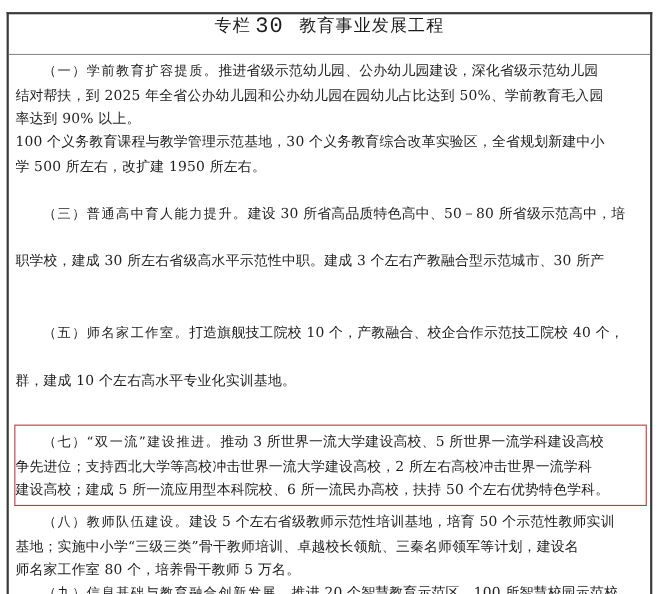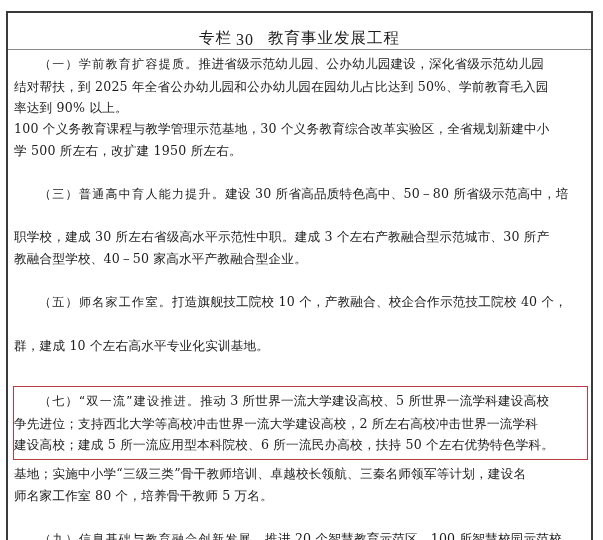--- a/index.html
+++ b/index.html
@@ -23,29 +23,29 @@
     height: 560px;
     border-left: 2px solid #3a3a3a;
     border-top: 2px solid #3a3a3a;
     border-right: 2px solid #3a3a3a;
     box-sizing: border-box;
   }
   .panel-header {
     height: 36px;
     border-bottom: 1px solid #8a8a8a;
     display: flex;
-    align-items: flex-end;
+    align-items: flex-start;
     justify-content: center;
     font-size: 15.5px;
     letter-spacing: 1px;
   }
   .panel-header .num {
-    margin: 16px 14px 0 4px;
-    font-family: Liberation Serif, serif;
-    font-size: 16px;
+    margin: 0 14px 0 4px;
+    font-family: Liberation Mono, monospace;
+    font-size: 20px;
   }
   .content {
     position: absolute;
     left: 0;
     top: 38px;
     width: 583px;
   }
   .para {
     position: absolute;
     left: 6px;
@@ -102,38 +102,38 @@
       <span class="line">100 个义务教育课程与教学管理示范基地，30 个义务教育综合改革实验区，全省规划新建中小</span>
       <span class="line">学 500 所左右，改扩建 1950 所左右。</span>
     </div>
 
     <div class="para" style="top:132px">
       <span class="line"><span class="lead">（三）普通高中育人能力提升。</span><span>建设 30 所省高品质特色高中、50－80 所省级示范高中，培</span></span>
     </div>
 
     <div class="para" style="top:175px">
       <span class="line">职学校，建成 30 所左右省级高水平示范性中职。建成 3 个左右产教融合型示范城市、30 所产</span>
-      <span class="line">教融合型学校、40－50 家高水平产教融合型企业。</span>
     </div>
 
     <div class="para" style="top:240px">
       <span class="line"><span class="lead">（五）师名家工作室。</span><span>打造旗舰技工院校 10 个，产教融合、校企合作示范技工院校 40 个，</span></span>
     </div>
 
     <div class="para" style="top:284px">
       <span class="line">群，建成 10 个左右高水平专业化实训基地。</span>
     </div>
 
     <div class="para" style="top:339px">
       <span class="line"><span class="lead">（七）“双一流”建设推进。</span><span>推动 3 所世界一流大学建设高校、5 所世界一流学科建设高校</span></span>
       <span class="line">争先进位；支持西北大学等高校冲击世界一流大学建设高校，2 所左右高校冲击世界一流学科</span>
       <span class="line">建设高校；建成 5 所一流应用型本科院校、6 所一流民办高校，扶持 50 个左右优势特色学科。</span>
     </div>
 
     <div class="para" style="top:412px">
+      <span class="line"><span class="lead">（八）教师队伍建设。</span><span>建设 5 个左右省级教师示范性培训基地，培育 50 个示范性教师实训</span></span>
       <span class="line">基地；实施中小学“三级三类”骨干教师培训、卓越校长领航、三秦名师领军等计划，建设名</span>
       <span class="line">师名家工作室 80 个，培养骨干教师 5 万名。</span>
     </div>
 
     <div class="para" style="top:477px">
       <span class="line"><span class="lead">（九）信息基础与教育融合创新发展。</span><span>推进 20 个智慧教育示范区、100 所智慧校园示范校，</span></span>
     </div>
 
   </div>
 </div>

